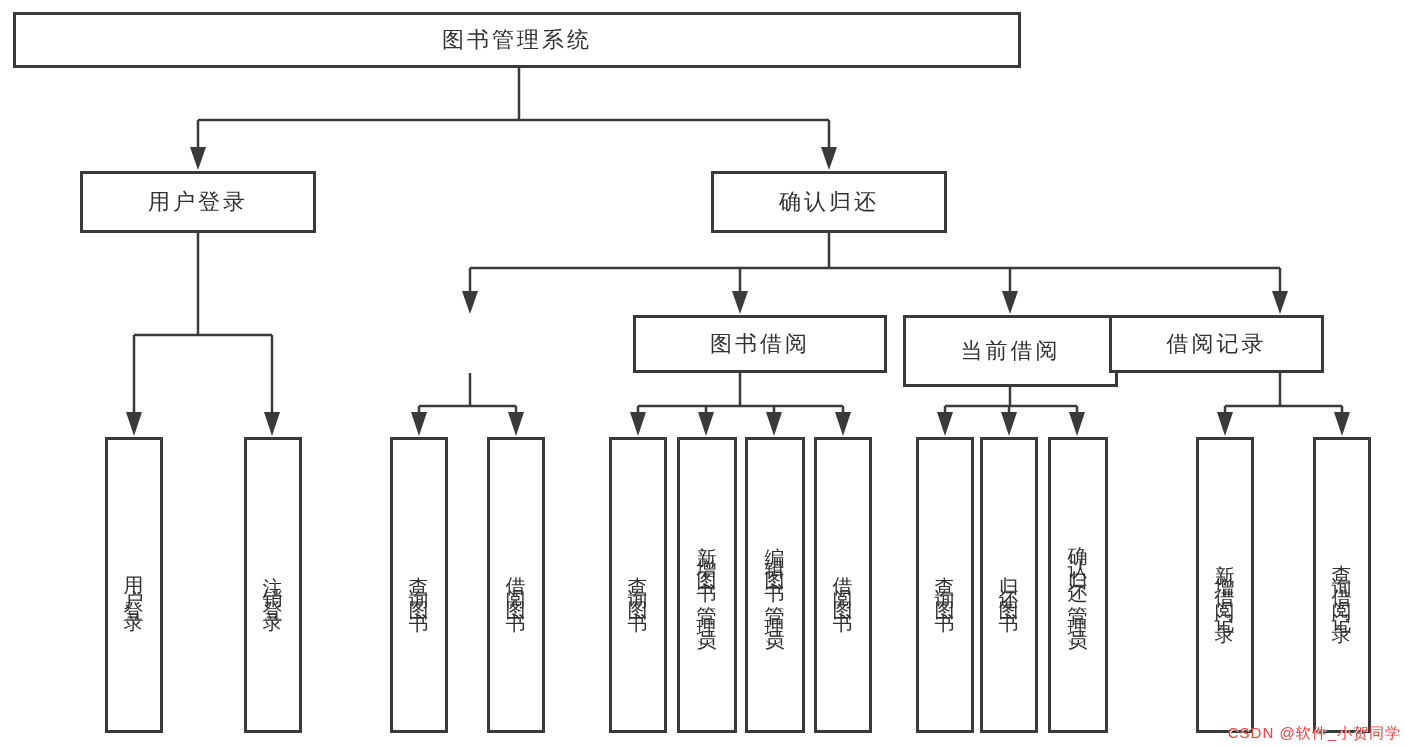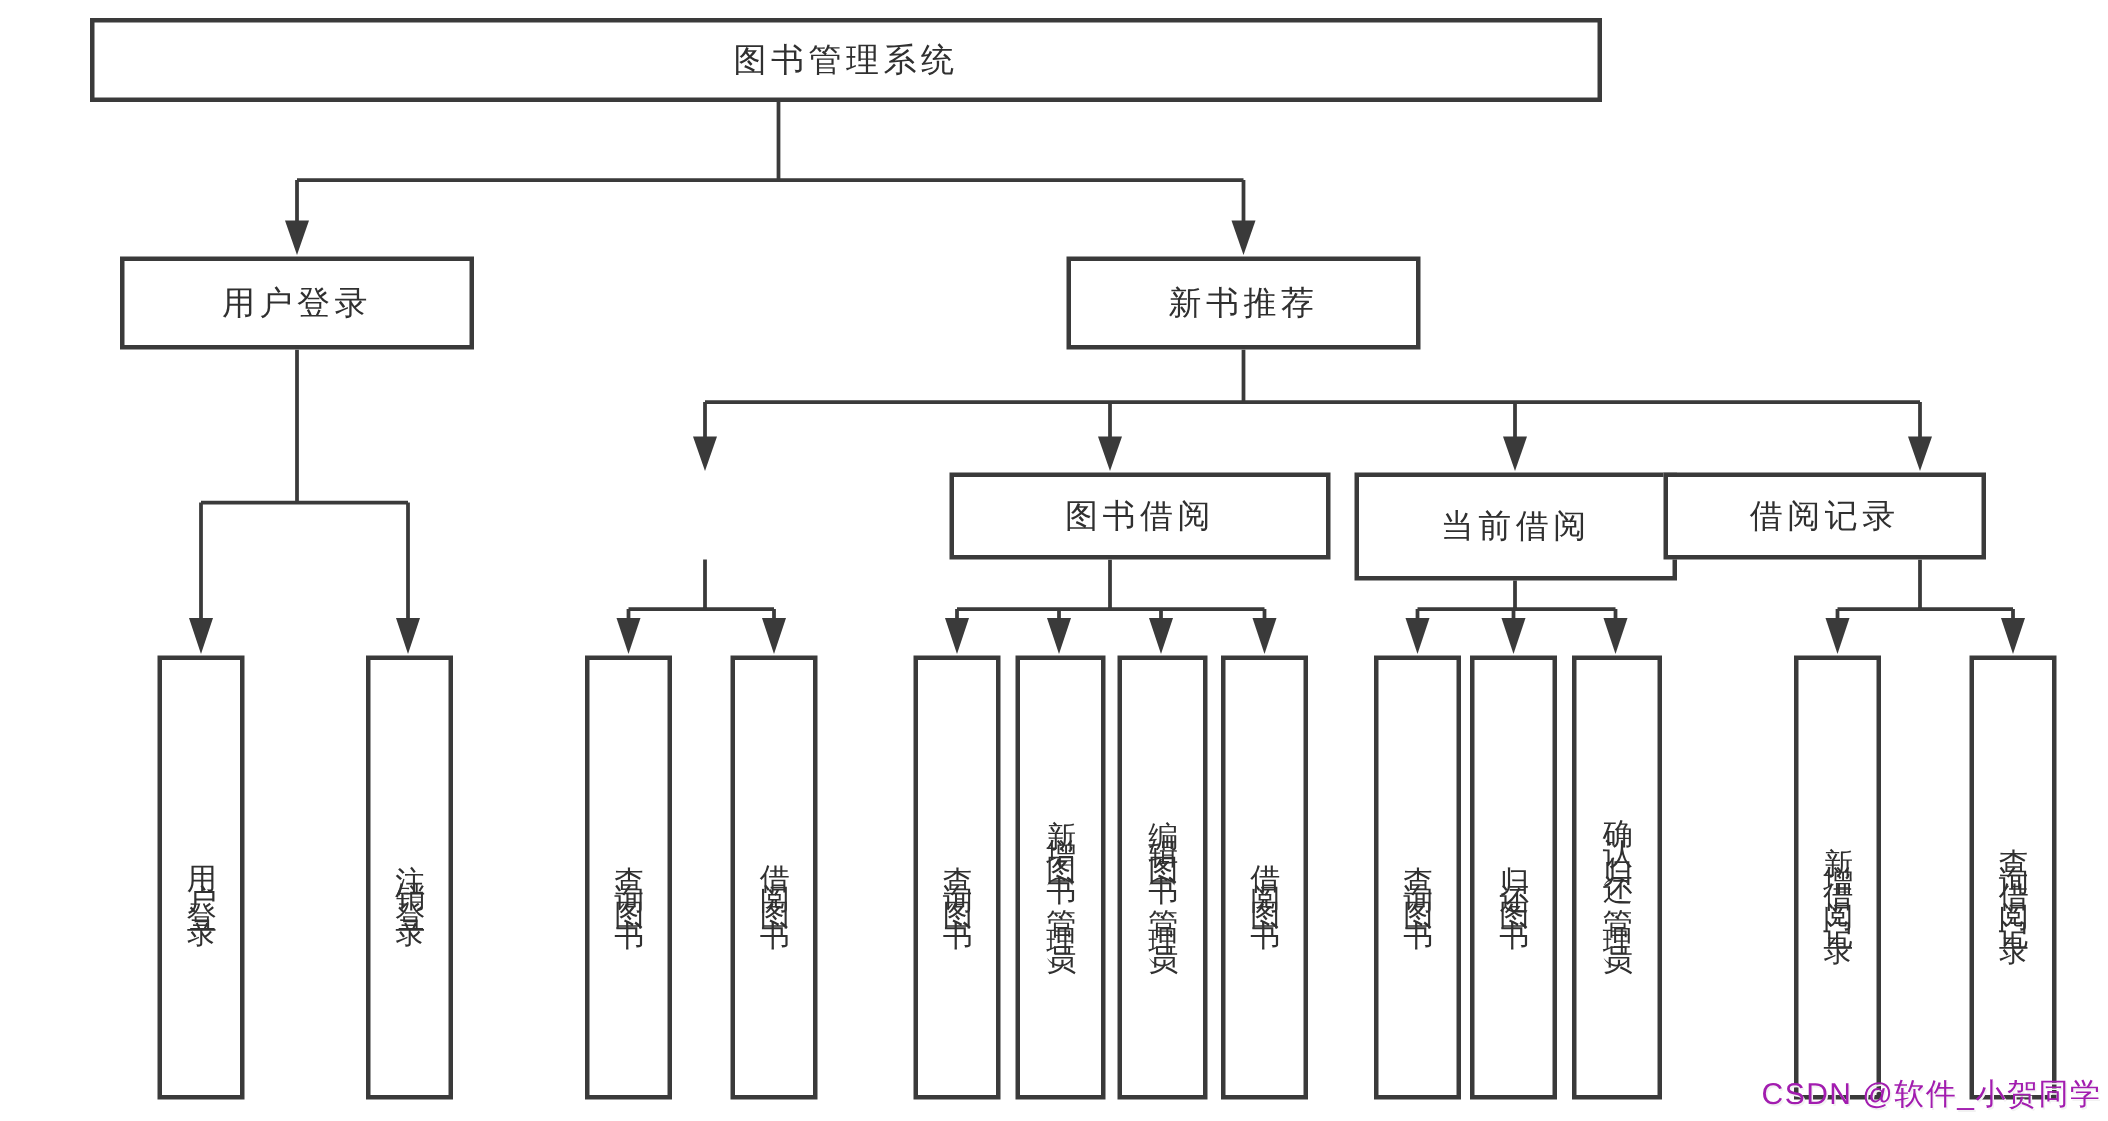--- a/index.html
+++ b/index.html
@@ -44,22 +44,22 @@
     text-orientation: mixed;
     font-size: 20px;
     letter-spacing: 12px;
     line-height: 1;
     white-space: nowrap;
   }
   .watermark {
     position: absolute;
     right: 4px;
     bottom: 4px;
-    font-size: 20px;
-    color: #a21caf;
+    font-size: 15px;
+    color: #ef4444;
     letter-spacing: 1px;
     text-shadow: 1px 1px 0 #f2f2f2;
     white-space: nowrap;
   }
 </style>
 </head>
 <body>
 
 <div class="canvas">
 
@@ -103,29 +103,29 @@
 
       <polygon points="937,412 953,412 945,436"></polygon>
       <polygon points="1001,412 1017,412 1009,436"></polygon>
       <polygon points="1069,412 1085,412 1077,436"></polygon>
 
       <polygon points="1217,412 1233,412 1225,436"></polygon>
       <polygon points="1334,412 1350,412 1342,436"></polygon>
     </g>
   </svg>
 
-  <div class="node h" style="left:13px; top:12px; width:1008px; height:56px;margin-left:47px;">
+  <div class="node h" style="left:13px; top:12px; width:1008px; height:56px;">
     <span>图书管理系统</span>
   </div>
 
   <div class="node h" style="left:80px; top:171px; width:236px; height:62px;">
     <span>用户登录</span>
   </div>
   <div class="node h" style="left:711px; top:171px; width:236px; height:62px;">
-    <span>新书推荐</span>
+    <span>确认归还</span>
   </div>
 
   <div class="node h" style="left:633px; top:315px; width:254px; height:58px;">
     <span>图书借阅</span>
   </div>
   <div class="node h" style="left:903px; top:315px; width:215px; height:72px;">
     <span>当前借阅</span>
   </div>
   <div class="node h" style="left:1109px; top:315px; width:215px; height:58px;">
     <span>借阅记录</span>

